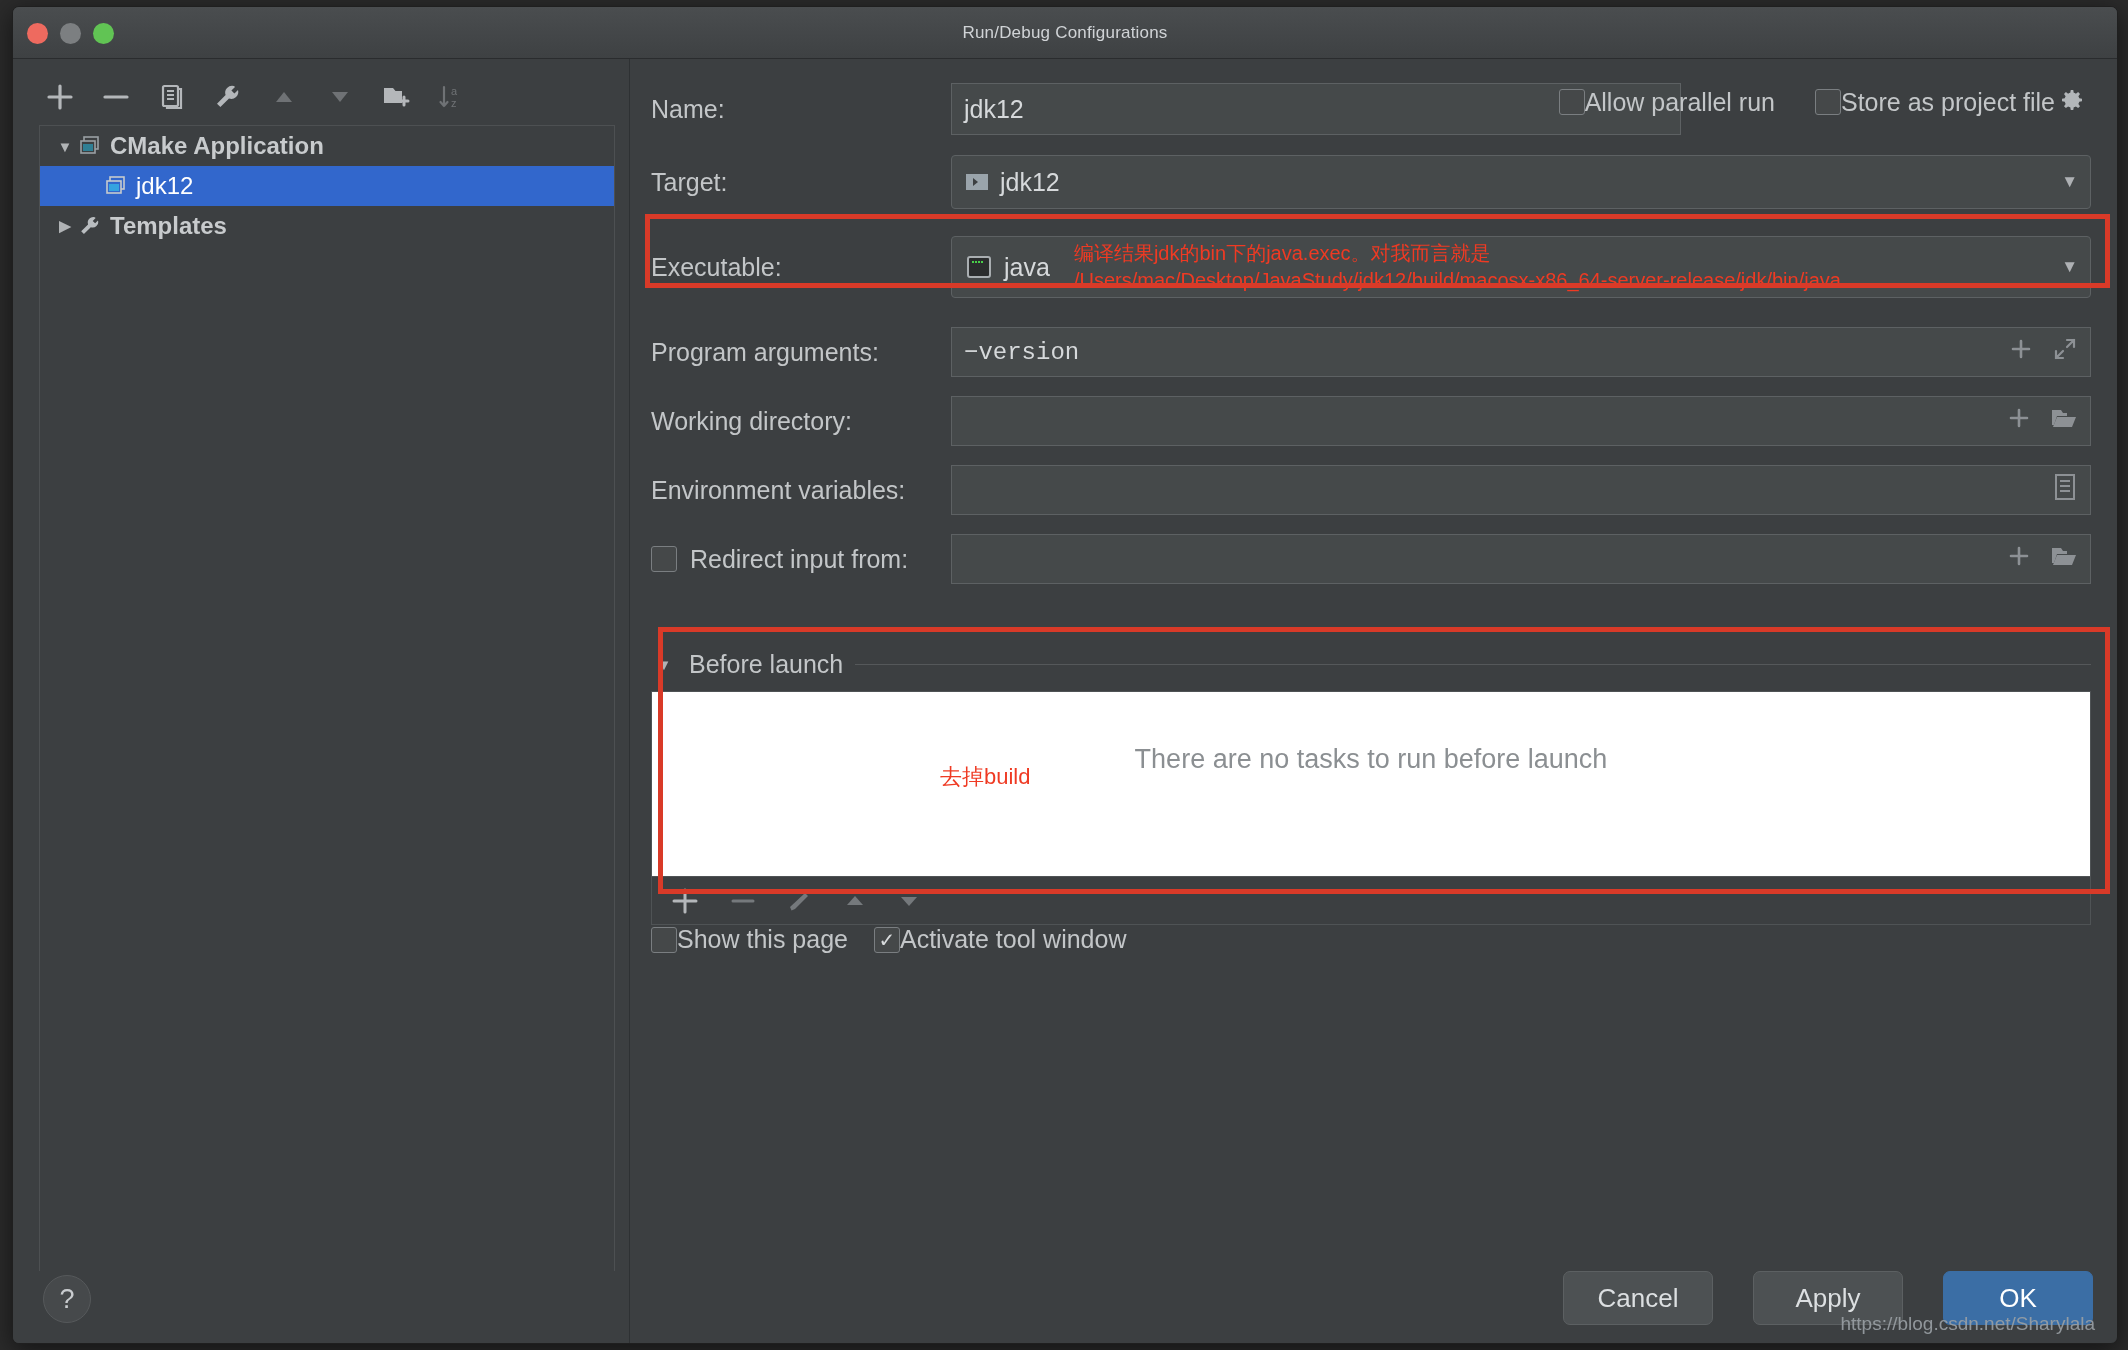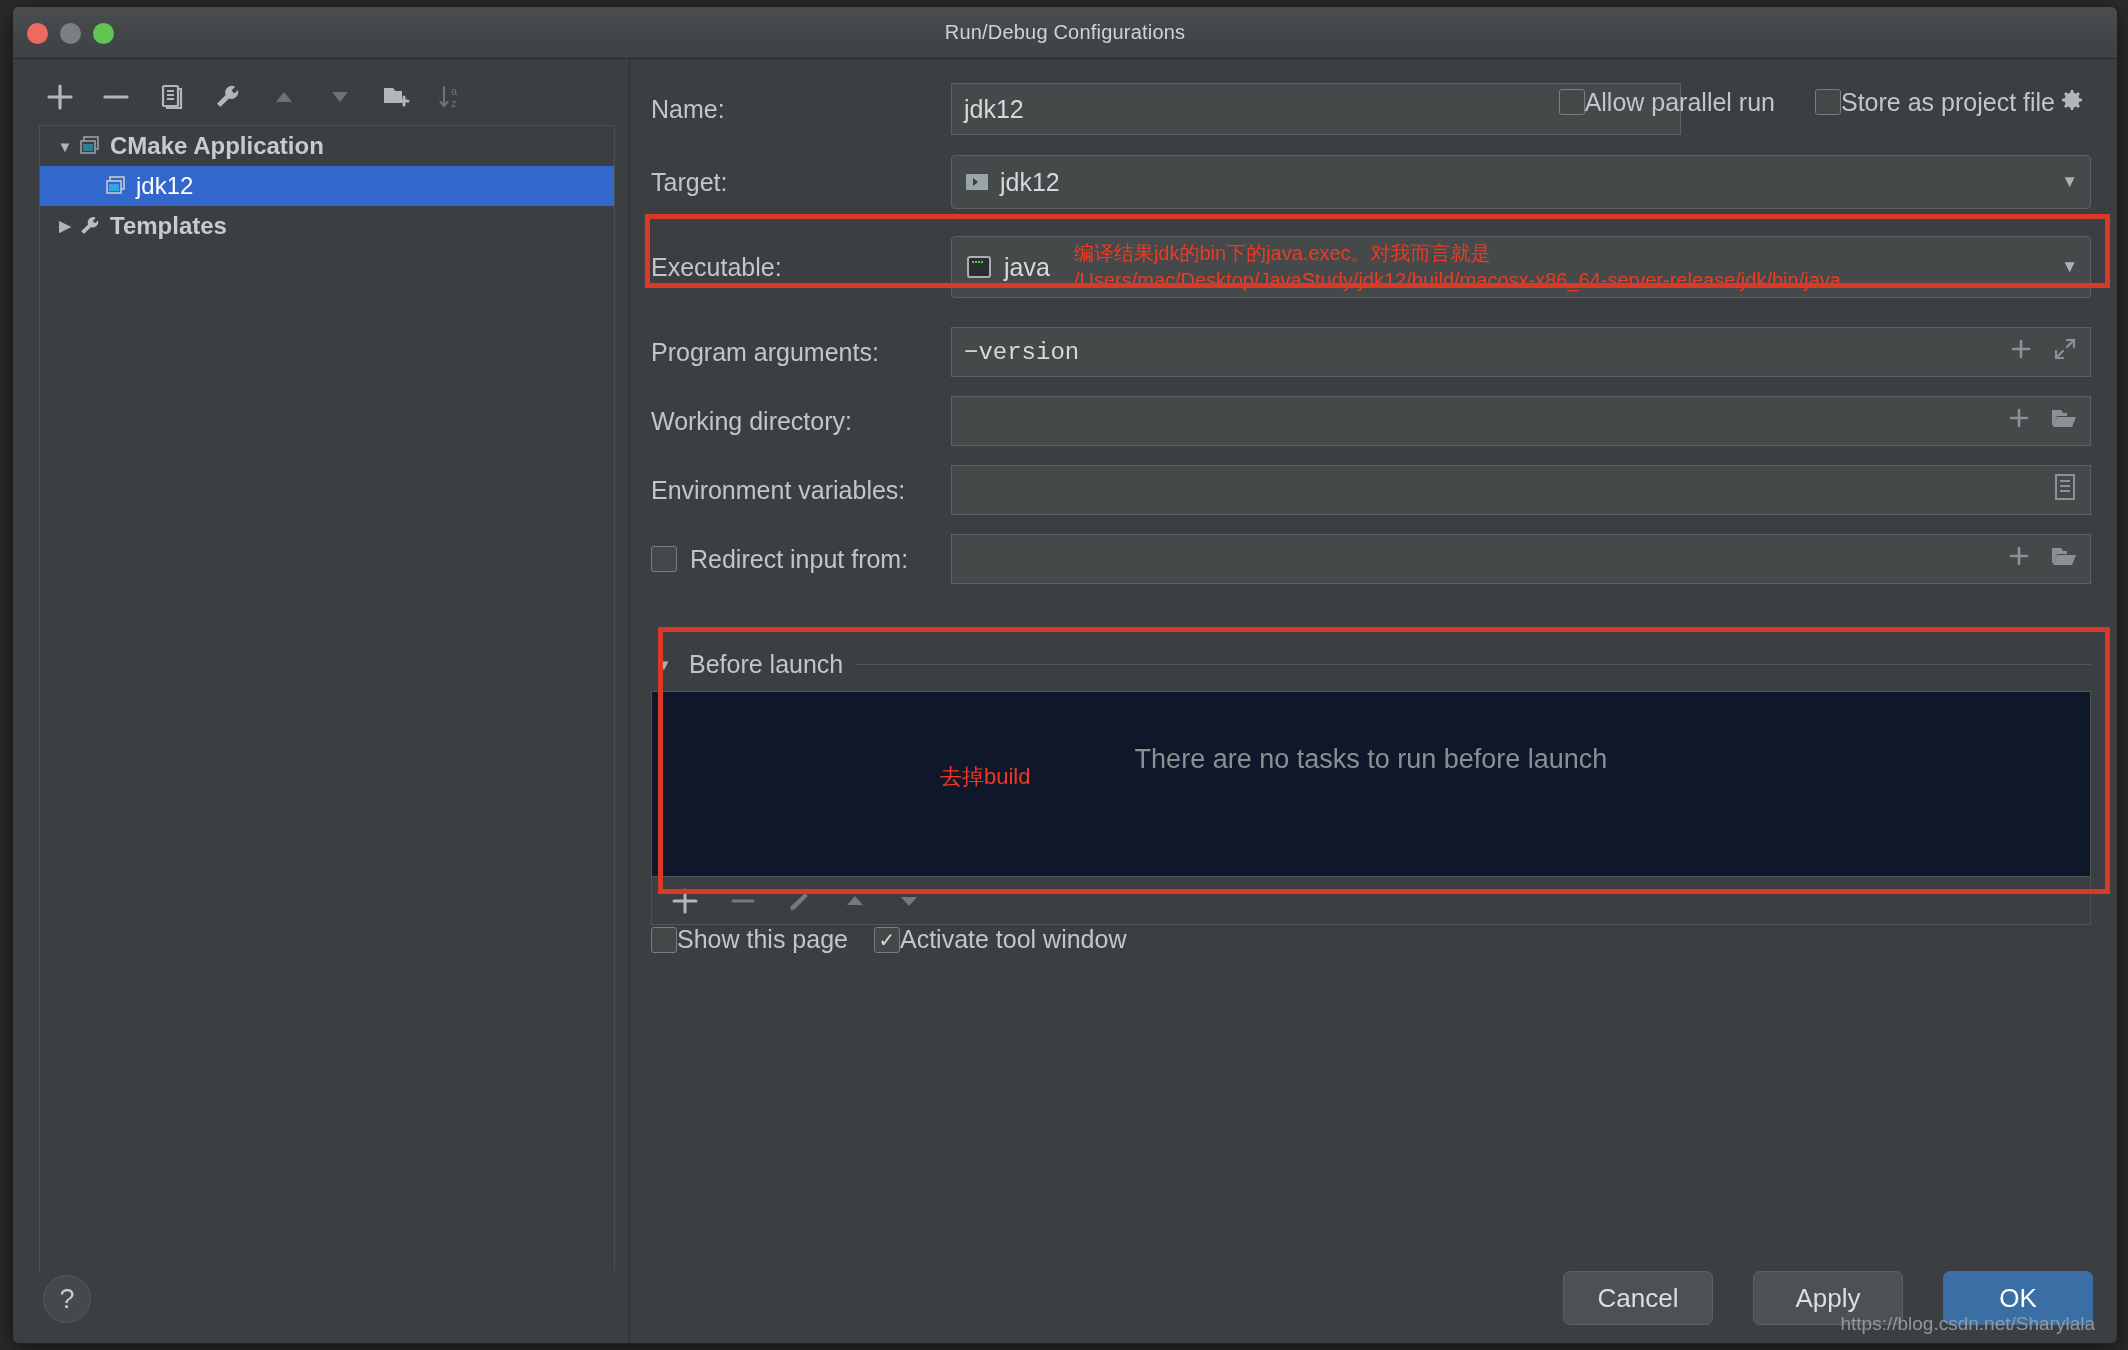--- a/index.html
+++ b/index.html
@@ -22,21 +22,21 @@
 
   
   .titlebar {
     position: relative;
     height: 52px;
     background: linear-gradient(#4a4d4f, #3e4143);
     border-bottom: 1px solid #2a2c2e;
     display: flex; align-items: center; justify-content: center;
   }
   .title-text {
-    font-size: 20px; color: #d0d3d6; letter-spacing: .2px;
+    font-size: 17px; color: #d0d3d6; letter-spacing: .2px;
   }
   .traffic { position: absolute; left: 14px; top: 16px; display: flex; gap: 12px; }
   .dot { width: 21px; height: 21px; border-radius: 50%; }
   .dot.red { background: #ee6a5f; }
   .dot.yellow { background: #7c7f81; }
   .dot.green { background: #61c454; }
 
   
   .body { display: flex; height: 1285px; position: relative; }
 
@@ -133,21 +133,21 @@
   }
   .redtext { color: #ef3a23; font-size: 20px; line-height: 1.35; white-space: nowrap; }
 
   
   .bl-header { display: flex; align-items: center; gap: 12px; margin-top: 10px; }
   .bl-title { font-size: 25px; color: #c3c6c8; }
   .bl-line { flex: 1; height: 1px; background: #55585a; }
   .bl-box {
     margin-top: 12px;
     border: 1px solid #4f5355;
-    background: #0f172a;
+    background: #ffffff;
     height: 186px;
     position: relative;
   }
   .bl-empty {
     position: absolute; left: 0; right: 0; top: 52px;
     text-align: center; color: #8b8f92; font-size: 27px;
   }
   .bl-toolbar {
     border: 1px solid #4f5355; border-top: none;
     height: 48px; display: flex; align-items: center;

